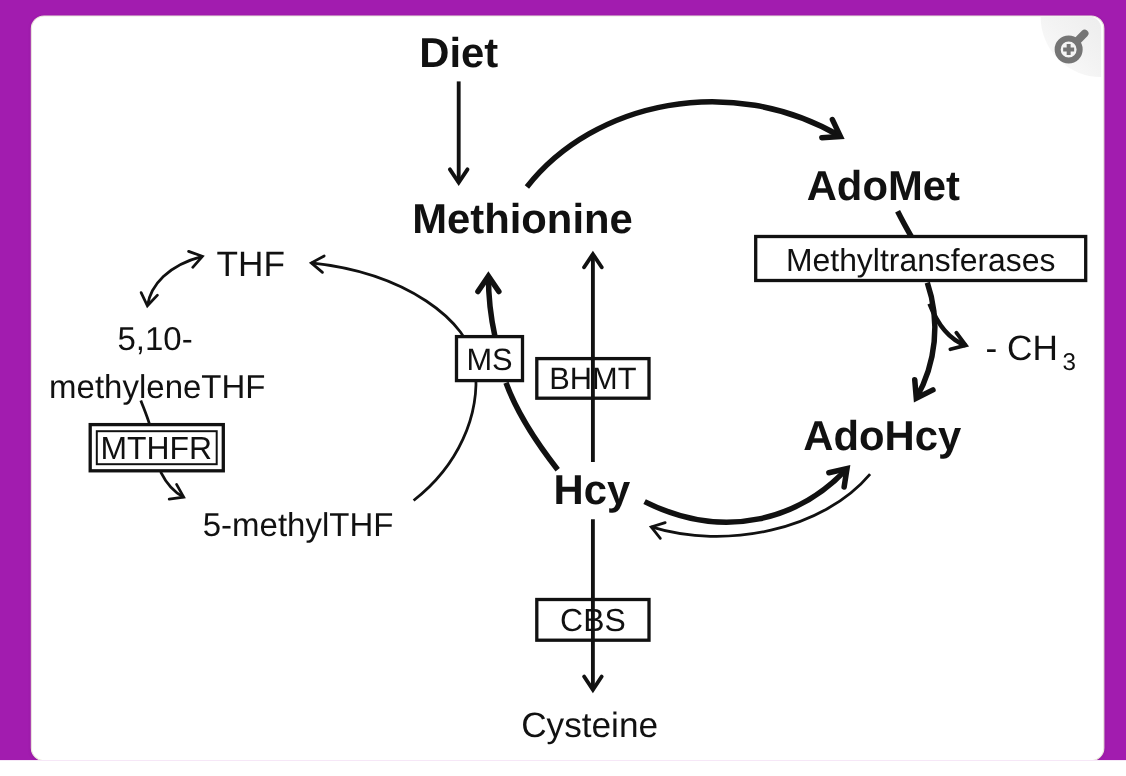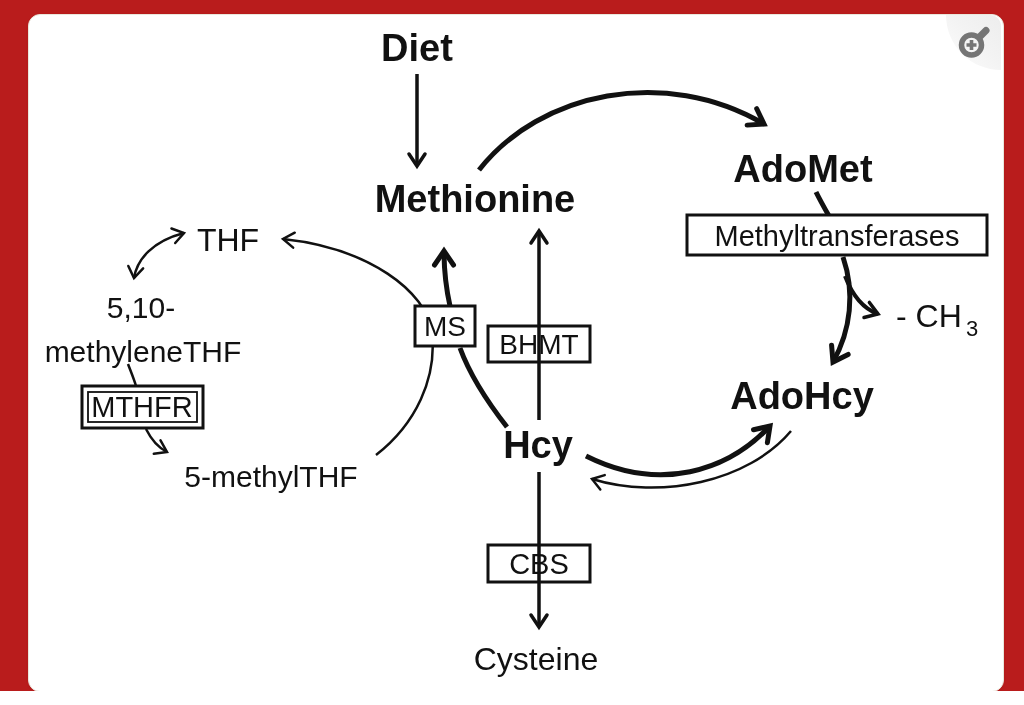--- a/index.html
+++ b/index.html
@@ -1,19 +1,19 @@
 <!DOCTYPE html>
 <html><head>
 <meta charset="utf-8">
 <style>
   html,body{margin:0;padding:0;}
   .page{
     position:relative;
     width:1024px;height:691px;
-    background:#b91c1c;
+    background:#a21caf;
     font-family:"Liberation Sans", sans-serif;
     overflow:hidden;
   }
   .card{
     position:absolute;
     left:28px;top:14px;
     width:974px;height:676px;
     background:#ffffff;
     border:1px solid #eae7dc;
     border-radius:12px;

